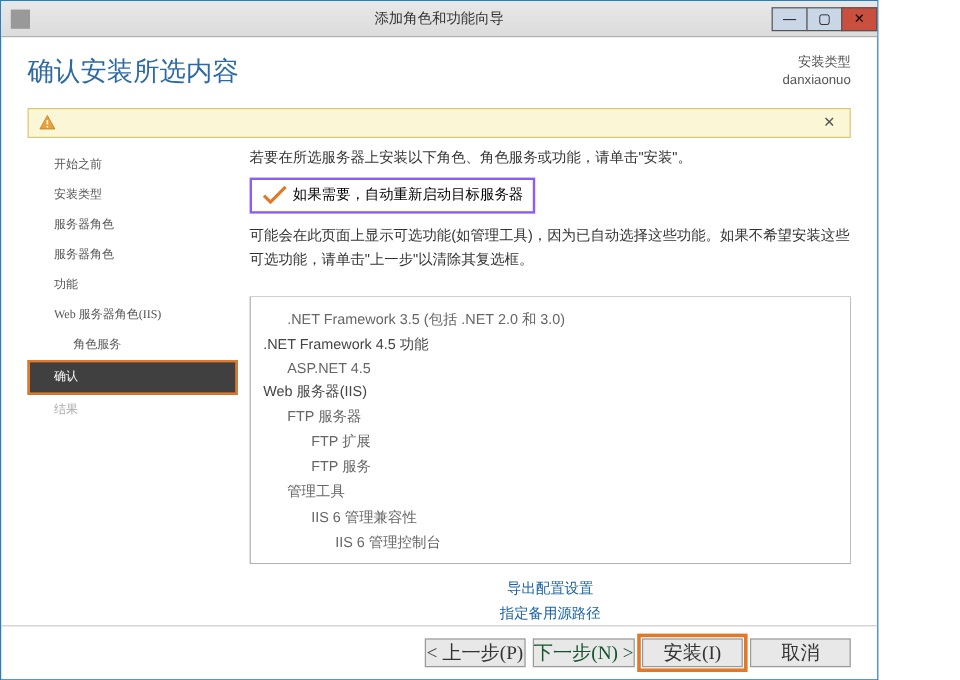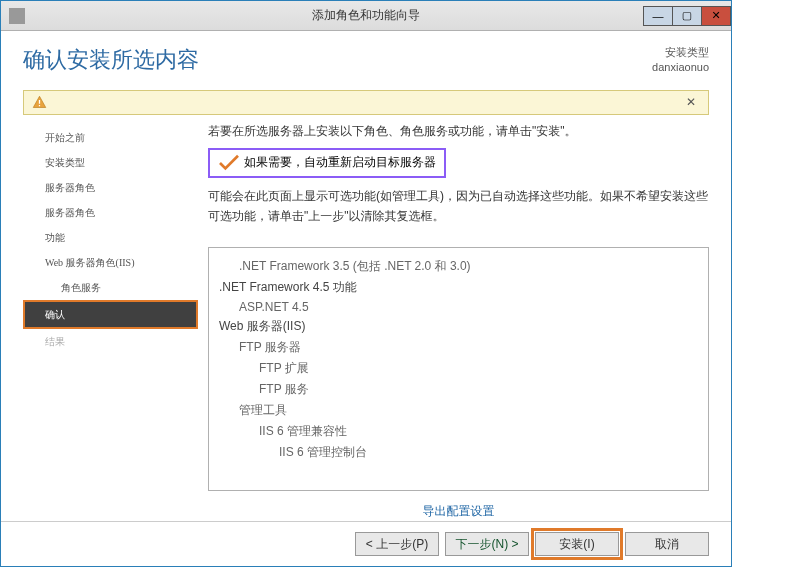--- a/index.html
+++ b/index.html
@@ -199,23 +199,24 @@
     padding: 10px 22px;
     display: flex;
     justify-content: flex-end;
     gap: 6px;
   }
   .button-bar button {
     min-width: 84px;
     height: 24px;
     background: #e8e8e8;
     border: 1px solid #999;
-    font-size: 12px;
+    font-size: 16px;
     color: #333;
     cursor: pointer;
+    font-family: Liberation Serif, serif;
   }
   .button-bar button:disabled {
     color: #14532d;
     cursor: default;
   }
   .button-bar button.highlight {
     outline: 3px solid #e07a2a;
     outline-offset: 1px;
   }
 </style>
@@ -286,20 +287,21 @@
           <div class="fitem i1">FTP 服务器</div>
           <div class="fitem i2">FTP 扩展</div>
           <div class="fitem i2">FTP 服务</div>
           <div class="fitem i1">管理工具</div>
           <div class="fitem i2">IIS 6 管理兼容性</div>
           <div class="fitem i3">IIS 6 管理控制台</div>
         </div>
 
       <div class="links">
         <a>导出配置设置</a>
+        <a>指定备用源路径</a>
       </div>
     </div>
 
   </div>
 
   <div class="button-bar">
     <button>&lt; 上一步(P)</button>
     <button disabled="">下一步(N) &gt;</button>
     <button class="highlight">安装(I)</button>
     <button>取消</button>

